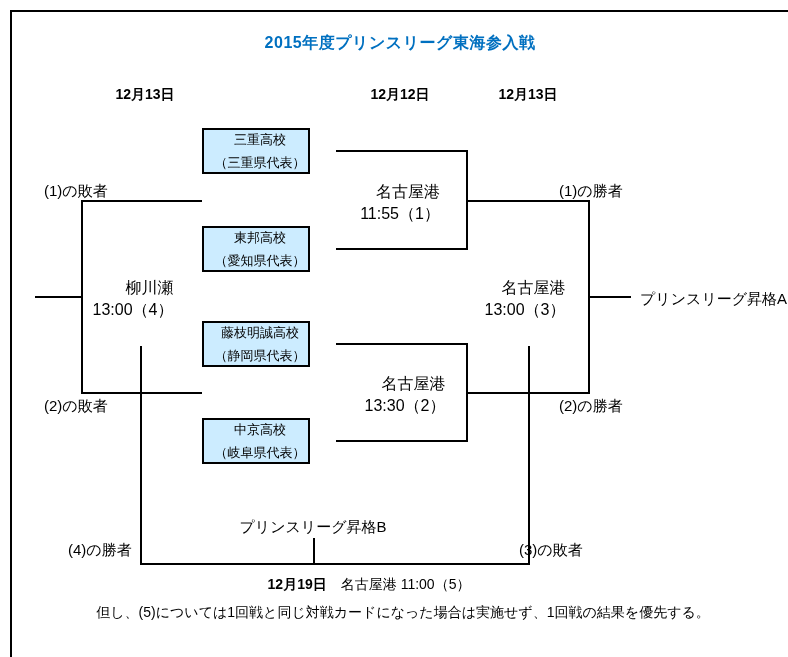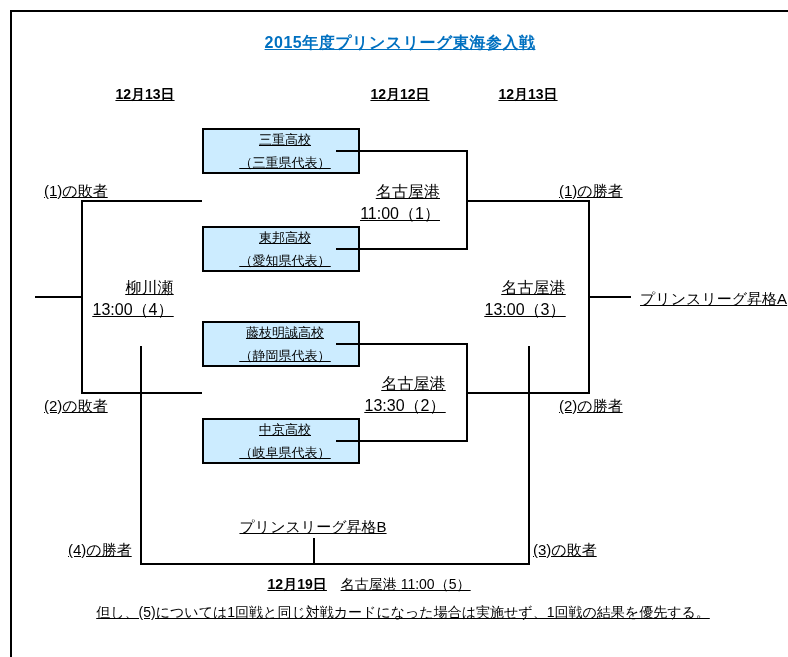--- a/index.html
+++ b/index.html
@@ -1,15 +1,15 @@
 <!DOCTYPE html>
 <html style="--title-blue: #0070C0; --box-fill: #CCECFF; --box-border: #000000; --line: #000000;"><head>
 <meta charset="utf-8">
 <style>
-  * { margin:2px; padding:0; box-sizing:border-box;text-decoration:underline; }
+  * { margin:2px; padding:0; box-sizing:border-box; }
   html,body { width:788px; height:657px; background:#fff; }
   body {
     position:relative;
     font-family:"Liberation Sans","DejaVu Sans",sans-serif;
     color:#000;
     overflow:hidden;
   }
   .frame {
     position:absolute; left:4px; top:4px; width:781px; height:649px;
     border:2px solid #000;
@@ -20,21 +20,21 @@
   .title {
     position:absolute; left:394px; top:27px; transform:translateX(-50%);
     font-size:16px; font-weight:bold; color:var(--title-blue,#0070C0);
     white-space:nowrap; letter-spacing:0.5px;
   }
   .date {
     position:absolute; top:80px; transform:translateX(-50%);
     font-size:14px; font-weight:bold; white-space:nowrap;
   }
   .team-box {
-    position:absolute; left:196px; width:158px; height:46px;
+    position:absolute; left:196px; width:108px; height:46px;
     background:var(--box-fill,#CCECFF); border:2px solid var(--box-border,#000);
     display:flex; flex-direction:column; align-items:center; justify-content:center;
     font-size:13px; line-height:19px; text-align:center; white-space:nowrap;padding-left:8px;
   }
   .lbl { position:absolute; font-size:15px; white-space:nowrap; }
   .match-lbl {
     position:absolute; transform:translateX(-50%); text-align:right;
     font-size:16px; line-height:20px; white-space:nowrap;
   }
   .centered { transform:translateX(-50%); }
@@ -95,41 +95,41 @@
   <div class="vline" style="left:75px;top:194px;height:194px"></div>
   <div class="hline" style="left:29px;top:290px;width:46px"></div>
 
   <div class="vline" style="left:134px;top:340px;height:219px"></div>
   <div class="vline" style="left:522px;top:340px;height:219px"></div>
   <div class="hline" style="left:134px;top:557px;width:390px"></div>
   <div class="vline" style="left:307px;top:532px;height:27px"></div>
 
   <div class="match-lbl" style="left:394px;top:174px">
     <div>名古屋港</div>
-    <div>11:00（1）</div>
+    <div>11:55（1）</div>
   </div>
   <div class="match-lbl" style="left:399px;top:366px">
     <div>名古屋港</div>
     <div>13:30（2）</div>
   </div>
   <div class="match-lbl" style="left:519px;top:270px">
     <div>名古屋港</div>
     <div>13:00（3）</div>
   </div>
   <div class="match-lbl" style="left:127px;top:270px">
     <div>柳川瀬</div>
     <div>13:00（4）</div>
   </div>
 
   <div class="lbl" style="left:38px;top:176px">(1)の敗者</div>
   <div class="lbl" style="left:38px;top:391px">(2)の敗者</div>
   <div class="lbl" style="left:553px;top:176px">(1)の勝者</div>
   <div class="lbl" style="left:553px;top:391px">(2)の勝者</div>
   <div class="lbl" style="left:62px;top:535px">(4)の勝者</div>
-  <div class="lbl" style="left:527px;top:535px">(3)の敗者</div>
+  <div class="lbl" style="left:513px;top:535px">(3)の敗者</div>
 
   <div class="lbl" style="left:634px;top:284px">プリンスリーグ昇格A</div>
   <div class="lbl centered" style="left:307px;top:512px">プリンスリーグ昇格B</div>
 
   <div class="match5-row">
     <span class="d">12月19日</span><span>名古屋港 11:00（5）</span>
   </div>
   <div class="note">但し、(5)については1回戦と同じ対戦カードになった場合は実施せず、1回戦の結果を優先する。</div>
 
 </div>

